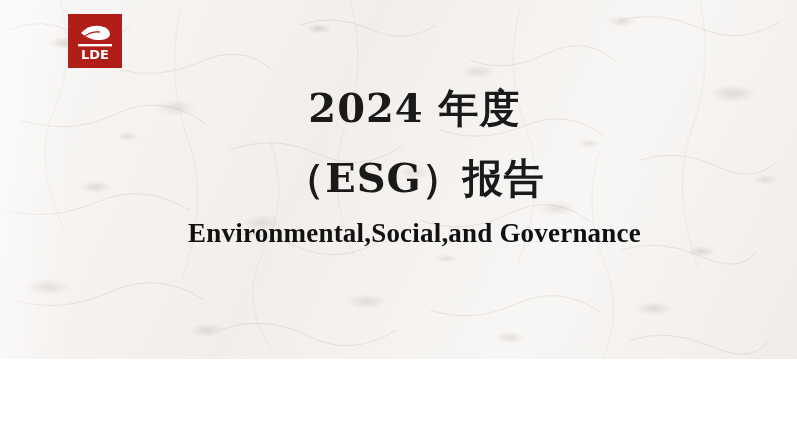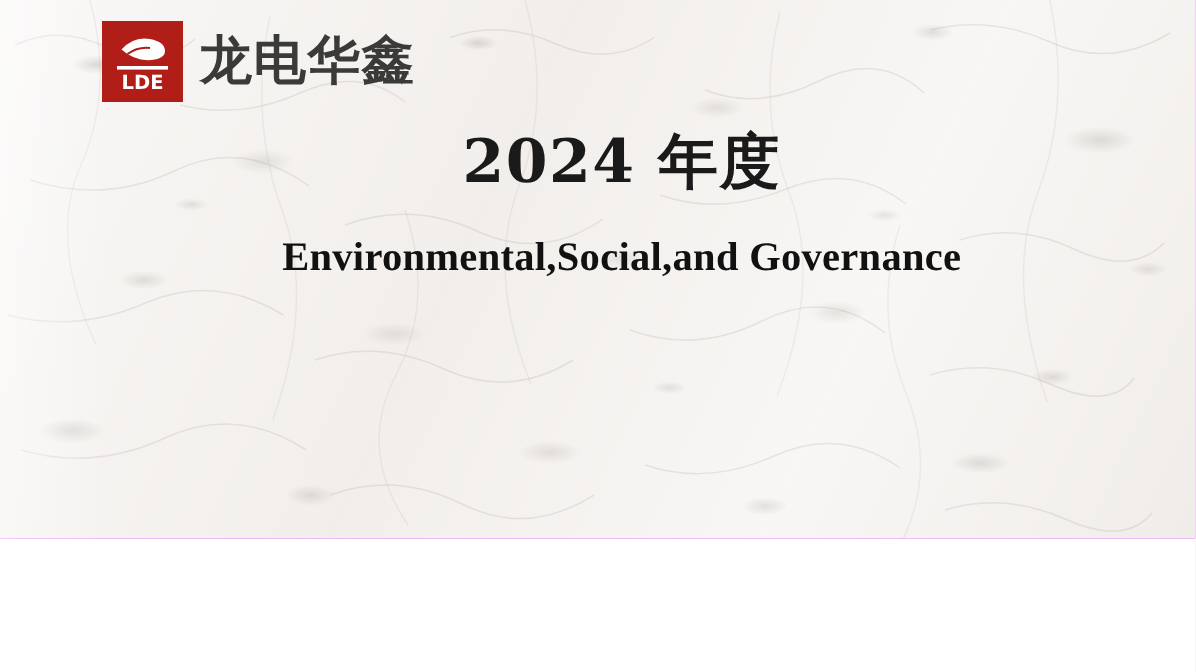--- a/index.html
+++ b/index.html
@@ -9,21 +9,21 @@
   body {
     width: 797px;
     height: 448px;
     overflow: hidden;
     font-family: "Liberation Serif", serif;
   }
   .cover {
     position: relative;
     width: 797px;
     height: 359px;
-    background-color: #d946ef;
+    background-color: #eab308;
     overflow: hidden;
   }
   
   .texture {
     position: absolute;
     inset: 0;
     background-color: #f3f0ed;
     background-image:
       radial-gradient(ellipse 22px 9px at 8% 12%, rgba(150,140,132,0.30), rgba(150,140,132,0) 70%),
       radial-gradient(ellipse 30px 12px at 22% 30%, rgba(160,150,142,0.22), rgba(160,150,142,0) 70%),
@@ -169,21 +169,21 @@
   <div class="logo-block">
     <span class="logo-mark">
       <svg width="54" height="54" viewBox="0 0 54 54" aria-hidden="true">
         <rect x="0" y="0" width="54" height="54" fill="#b01e17"></rect>
         <path d="M13 19 q8 -9 19 -7 q10 2 10 8 q0 5 -9 6 q-11 1 -20 -7 z" fill="#ffffff"></path>
         <path d="M17 22 q7 -5 15 -4" stroke="#b01e17" stroke-width="1.4" fill="none"></path>
         <rect x="10" y="30" width="34" height="2.4" fill="#ffffff"></rect>
         <text x="27" y="45" font-family="DejaVu Sans, sans-serif" font-size="13" font-weight="bold" fill="#ffffff" text-anchor="middle">LDE</text>
       </svg>
     </span>
-    <span class="logo-wordmark">龙电华鑫</span>
   </div>
 
   <div class="title-area">
     <div class="title-cn line1">2024 年度</div>
+    <div class="title-cn line3">（ESG）报告</div>
     <div class="title-en en1">Environmental,Social,and Governance</div>
   </div>
 
 </div>
 
 </body></html>

